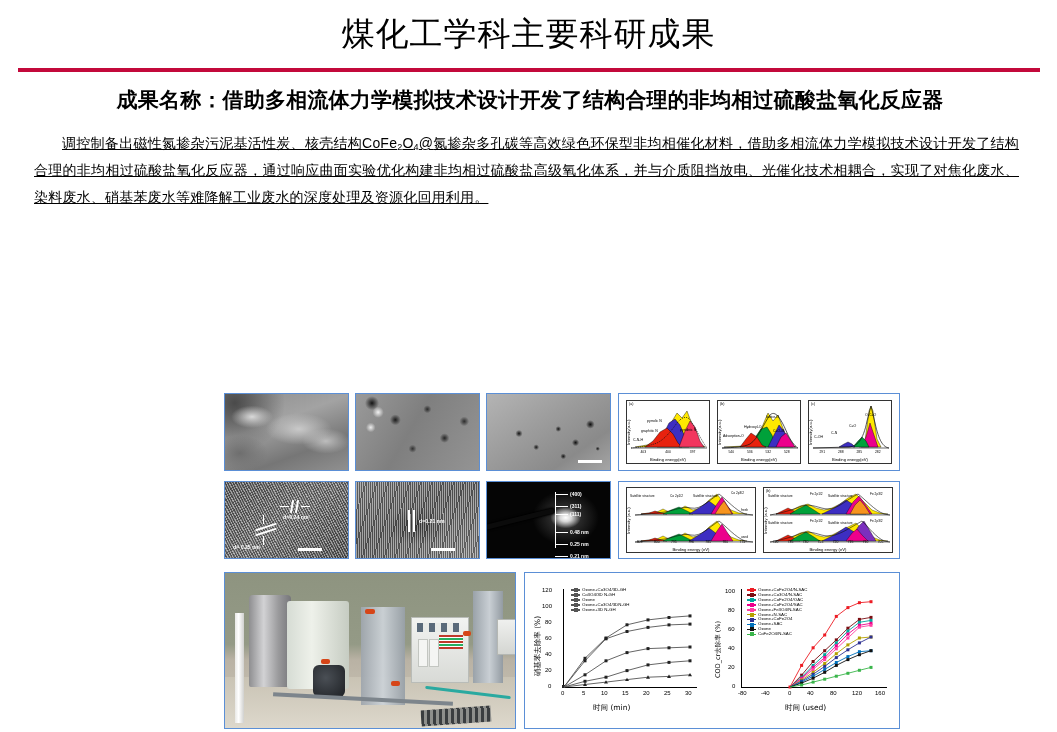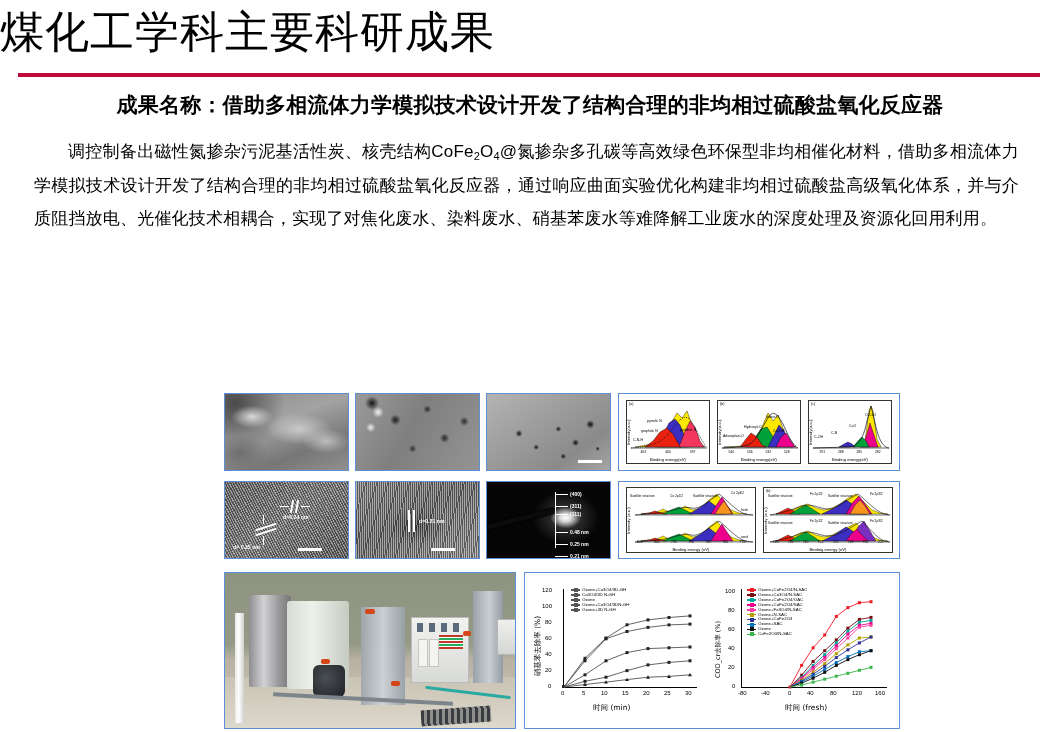--- a/index.html
+++ b/index.html
@@ -6,25 +6,25 @@
   body{
     width:1057px;height:732px;
     background:#ffffff;
     font-family:"Liberation Sans","DejaVu Sans",sans-serif;
     color:#000;
     overflow:hidden;
     position:relative;
   }
   
   .slide-title{
-    text-align:left;
-    font-size:44px;
+    text-align:center;
+    font-size:33px;
     font-weight:400;
     letter-spacing:1px;
-    padding-top:6px;
+    padding-top:14px;
     line-height:1.2;
     font-family:"DejaVu Sans","Liberation Sans",sans-serif;
   }
   .title-rule{
     height:4px;
     background:#C3093B;
     margin:14px 17px 0 18px;
   }
   
   .result-name{
@@ -32,27 +32,28 @@
     text-align:center;
     font-size:21px;
     font-weight:bold;
     line-height:1.55;
     letter-spacing:.2px;
     font-family:"DejaVu Sans","Liberation Sans",sans-serif;
   }
   
   .abstract{
     margin:14px 38px 0 34px;
-    font-size:17px;
+    font-size:14px;
     line-height:1.93;
     text-align:justify;
     text-justify:inter-ideograph;
     text-indent:2em;
     font-family:"DejaVu Serif","Liberation Serif",serif;
     letter-spacing:.2px;
+    text-decoration:underline;
   }
   .abstract sub{font-size:.65em;vertical-align:-.25em;}
   .formula{font-family:"Liberation Sans","DejaVu Sans",sans-serif;}
   
   .figure-board{
     position:absolute;
     left:224px;top:393px;
     width:676px;height:338px;
   }
   .panel{
@@ -560,21 +561,21 @@
           </div>
         <div class="legend-row">
             <span class="legend-swatch" style="background:#555;"></span>
             <span class="legend-txt">Ozone+3D N-GH</span>
           </div>
       </div>
     </div>
 
     <div class="plot" style="left:188px;top:6px;width:182px;height:140px;">
       <span class="ax-title ax-title-y" style="left:5px;top:66px;font-size:6.5px;">COD_cr去除率 (%)</span>
-      <span class="ax-title" style="left:72px;top:124px;">时间 (fresh)</span>
+      <span class="ax-title" style="left:72px;top:124px;">时间 (used)</span>
 
       <span class="axis-v" style="left:28px;top:10px;height:98px;"></span>
       <span class="axis-h" style="left:28px;top:108px;width:146px;"></span>
 
       <span class="ax-lbl" style="left:19px;top:104px;">0</span>
       <span class="ax-lbl" style="left:15px;top:85px;">20</span>
       <span class="ax-lbl" style="left:15px;top:66px;">40</span>
       <span class="ax-lbl" style="left:15px;top:47px;">60</span>
       <span class="ax-lbl" style="left:15px;top:28px;">80</span>
       <span class="ax-lbl" style="left:12px;top:9px;">100</span>

